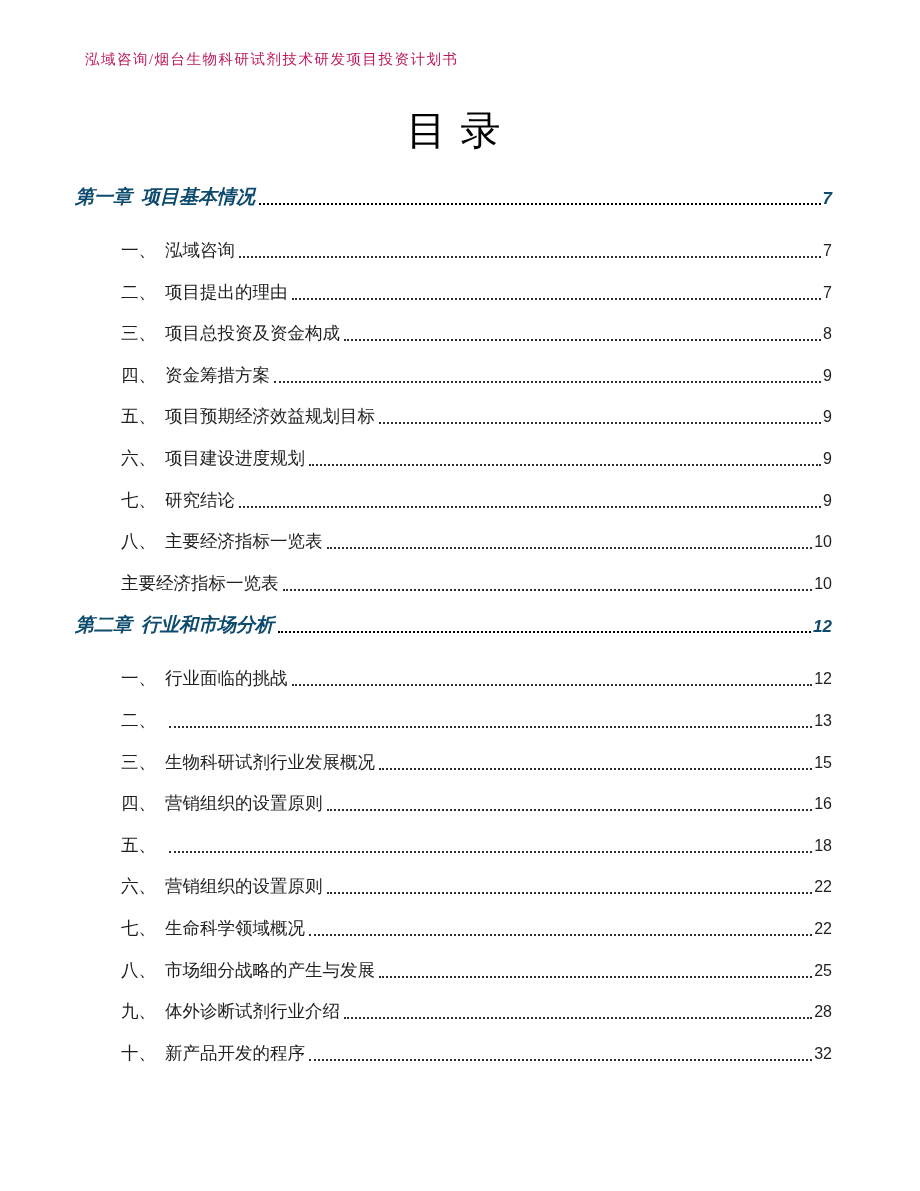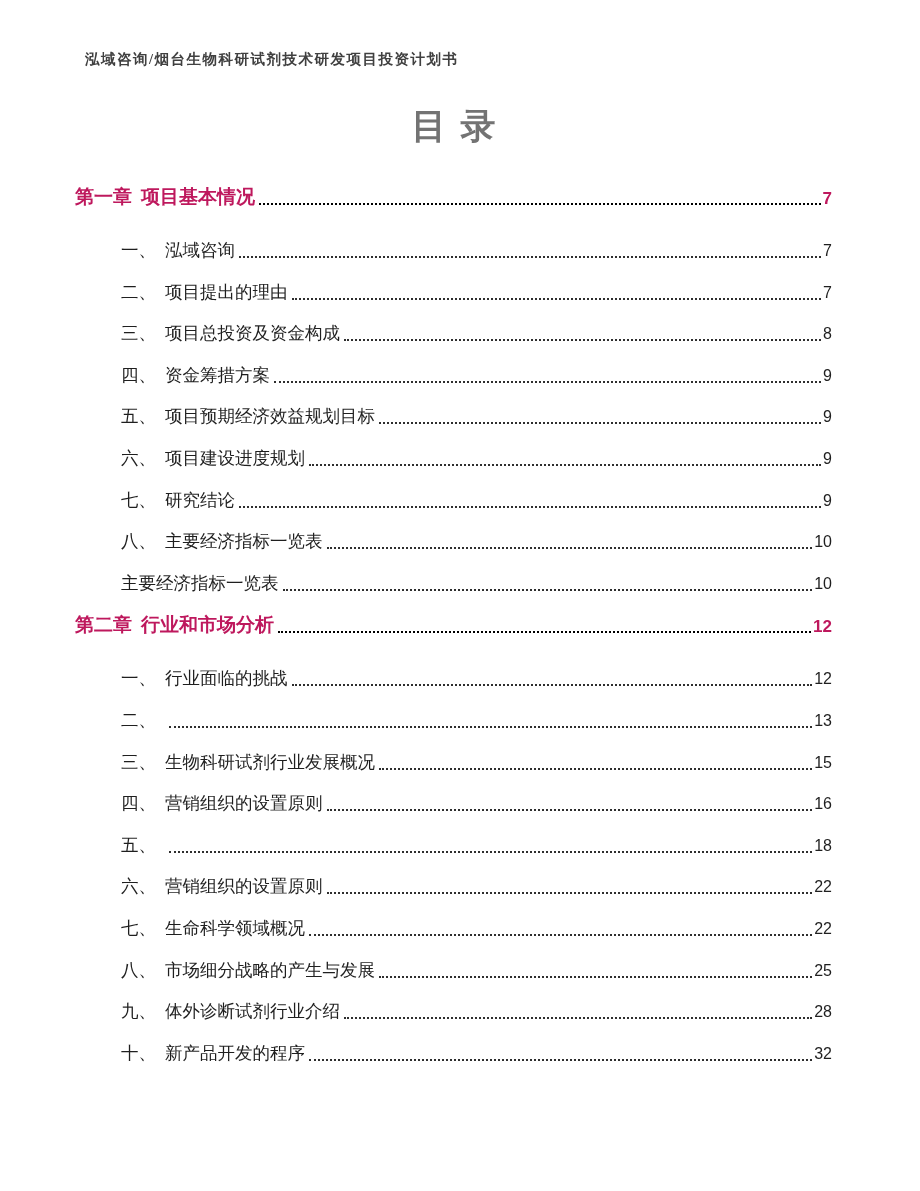--- a/index.html
+++ b/index.html
@@ -15,54 +15,54 @@
     overflow: hidden;
     font-family: "Liberation Serif", serif;
     color: #000;
   }
   .doc-header {
     position: absolute;
     top: 50px;
     left: 85px;
     font-size: 14.5px;
     letter-spacing: 1.5px;
-    color: #404040;
+    color: #be185d;
     white-space: nowrap;
-    font-weight: bold;
   }
   .toc-title {
     position: absolute;
     top: 103px;
     left: 75px;
     width: 757px;
     text-align: center;
-    font-size: 35px;
-    font-weight: bold;
+    font-size: 40px;
+    font-weight: normal;
     letter-spacing: 14px;
     text-indent: 14px;
-    color: #737373;
+    color: #000000;
   }
   .toc {
     position: absolute;
     top: 184px;
     left: 75px;
     width: 757px;
   }
   .row {
     display: flex;
     align-items: flex-end;
   }
   .chapter-row {
     font-size: 19px;
     font-weight: bold;
     line-height: 26px;
     margin-top: 9px;
     margin-bottom: 28px;
-    color: #be185d;
+    color: #0c4a6e;
     cursor: pointer;
+    font-style: italic;
   }
   .chapter-row:first-child { margin-top: 0; }
   .item-row {
     font-size: 17.5px;
     line-height: 24px;
     margin-bottom: 17.6px;
     padding-left: 46px;
     color: #1f1f1f;
     cursor: pointer;
   }

